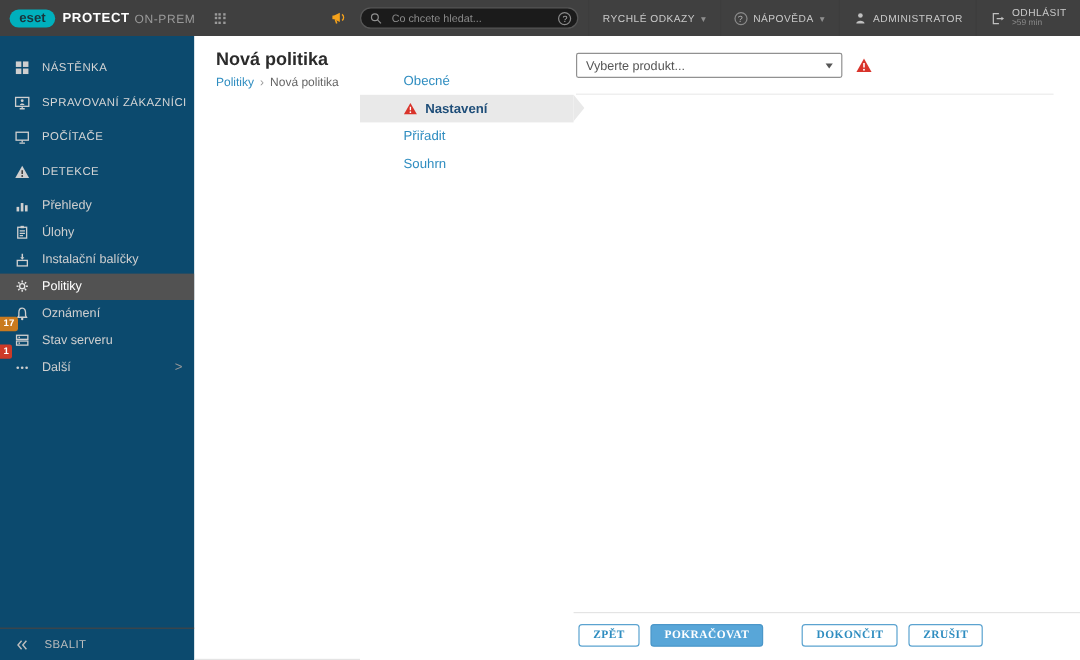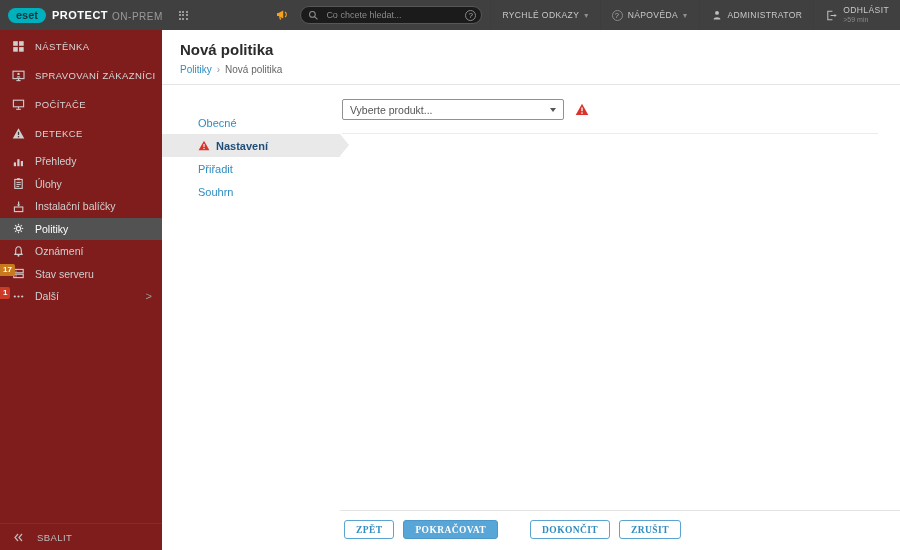--- a/index.html
+++ b/index.html
@@ -23,32 +23,32 @@
   .search input{flex:1;background:transparent;border:none;outline:none;color:#bbb;font-size:9px;min-width:0;font-family:inherit}
   .search input::placeholder{color:#8a8a8a}
   .help-circle{width:11px;height:11px;border:1px solid #8a8a8a;border-radius:50%;color:#b5b5b5;font-size:7.5px;display:flex;align-items:center;justify-content:center;flex:0 0 auto;cursor:pointer}
   .tb-item{height:30px;display:flex;align-items:center;gap:5px;padding:0 11px;border-left:1px solid #3d3d3d;font-size:8.5px;letter-spacing:.4px;color:#c9c9c9;cursor:pointer;margin-left:0}
   .tb-item:first-of-type{border-left:none}
   .caret-down{color:#8f8f8f;font-size:8px}
   .logout-txt{display:flex;flex-direction:column;line-height:9px}
   .logout-sub{font-size:7px;color:#8a8a8a;letter-spacing:0}
 
   
-  .sidebar{position:absolute;top:30px;left:0;width:162px;height:520px;background:#7f1d1d;padding-top:2px}
+  .sidebar{position:absolute;top:30px;left:0;width:162px;height:520px;background:#0c4a6e;padding-top:12px}
   .side-item{display:flex;align-items:center;height:29px;padding-left:12px;gap:10px;color:#d6d6d6;font-size:9.5px;letter-spacing:.4px;cursor:pointer}
   .group2{margin-top:2px}
   .group2 .side-item{height:22.5px;font-size:10.5px;letter-spacing:0;color:#cfcfcf}
   .side-item.selected{background:#525252;color:#fff}
   .side-item .icon{width:13px;display:flex;justify-content:center;flex:0 0 auto}
   .chev-right{margin-left:auto;margin-right:10px;color:#9a9a9a;font-size:11px}
   .edge-badge{position:absolute;left:0;color:#fff;font-size:8px;font-weight:bold;padding:2px 3px;border-radius:0 2px 2px 0;line-height:8px}
   .collapse{position:absolute;bottom:0;left:0;right:0;height:27px;display:flex;align-items:center;gap:12px;padding-left:12px;color:#bdbdbd;font-size:9.5px;letter-spacing:.4px;border-top:1px solid #454545;cursor:pointer}
 
   
-  .main{position:absolute;top:30px;left:162px;right:0;bottom:0;background:#fff;display:flex;flex-direction:column}
+  .main{position:absolute;top:30px;left:162px;right:0;bottom:0;background:#fff;display:flex;flex-direction:row}
   .page-header{padding:11px 18px 9px;border-bottom:1px solid #e4e4e4}
   .page-title{font-size:15px;font-weight:bold;color:#2b2b2b}
   .breadcrumb{margin-top:6px;font-size:10px;color:#666;display:flex;align-items:center}
   .crumb-link{color:var(--link);cursor:pointer}
   .crumb-sep{color:#999;margin:0 5px;font-size:10px}
 
   .body-row{flex:1;display:flex;min-height:0}
   .wizard-nav{width:178px;padding-top:26px;flex:0 0 auto}
   .step{height:23px;display:flex;align-items:center;gap:6px;padding-left:36px;font-size:11px;color:var(--link);cursor:pointer;position:relative}
   .step.selected{background:#e9e9e9;color:#1f4e79;font-weight:bold}

